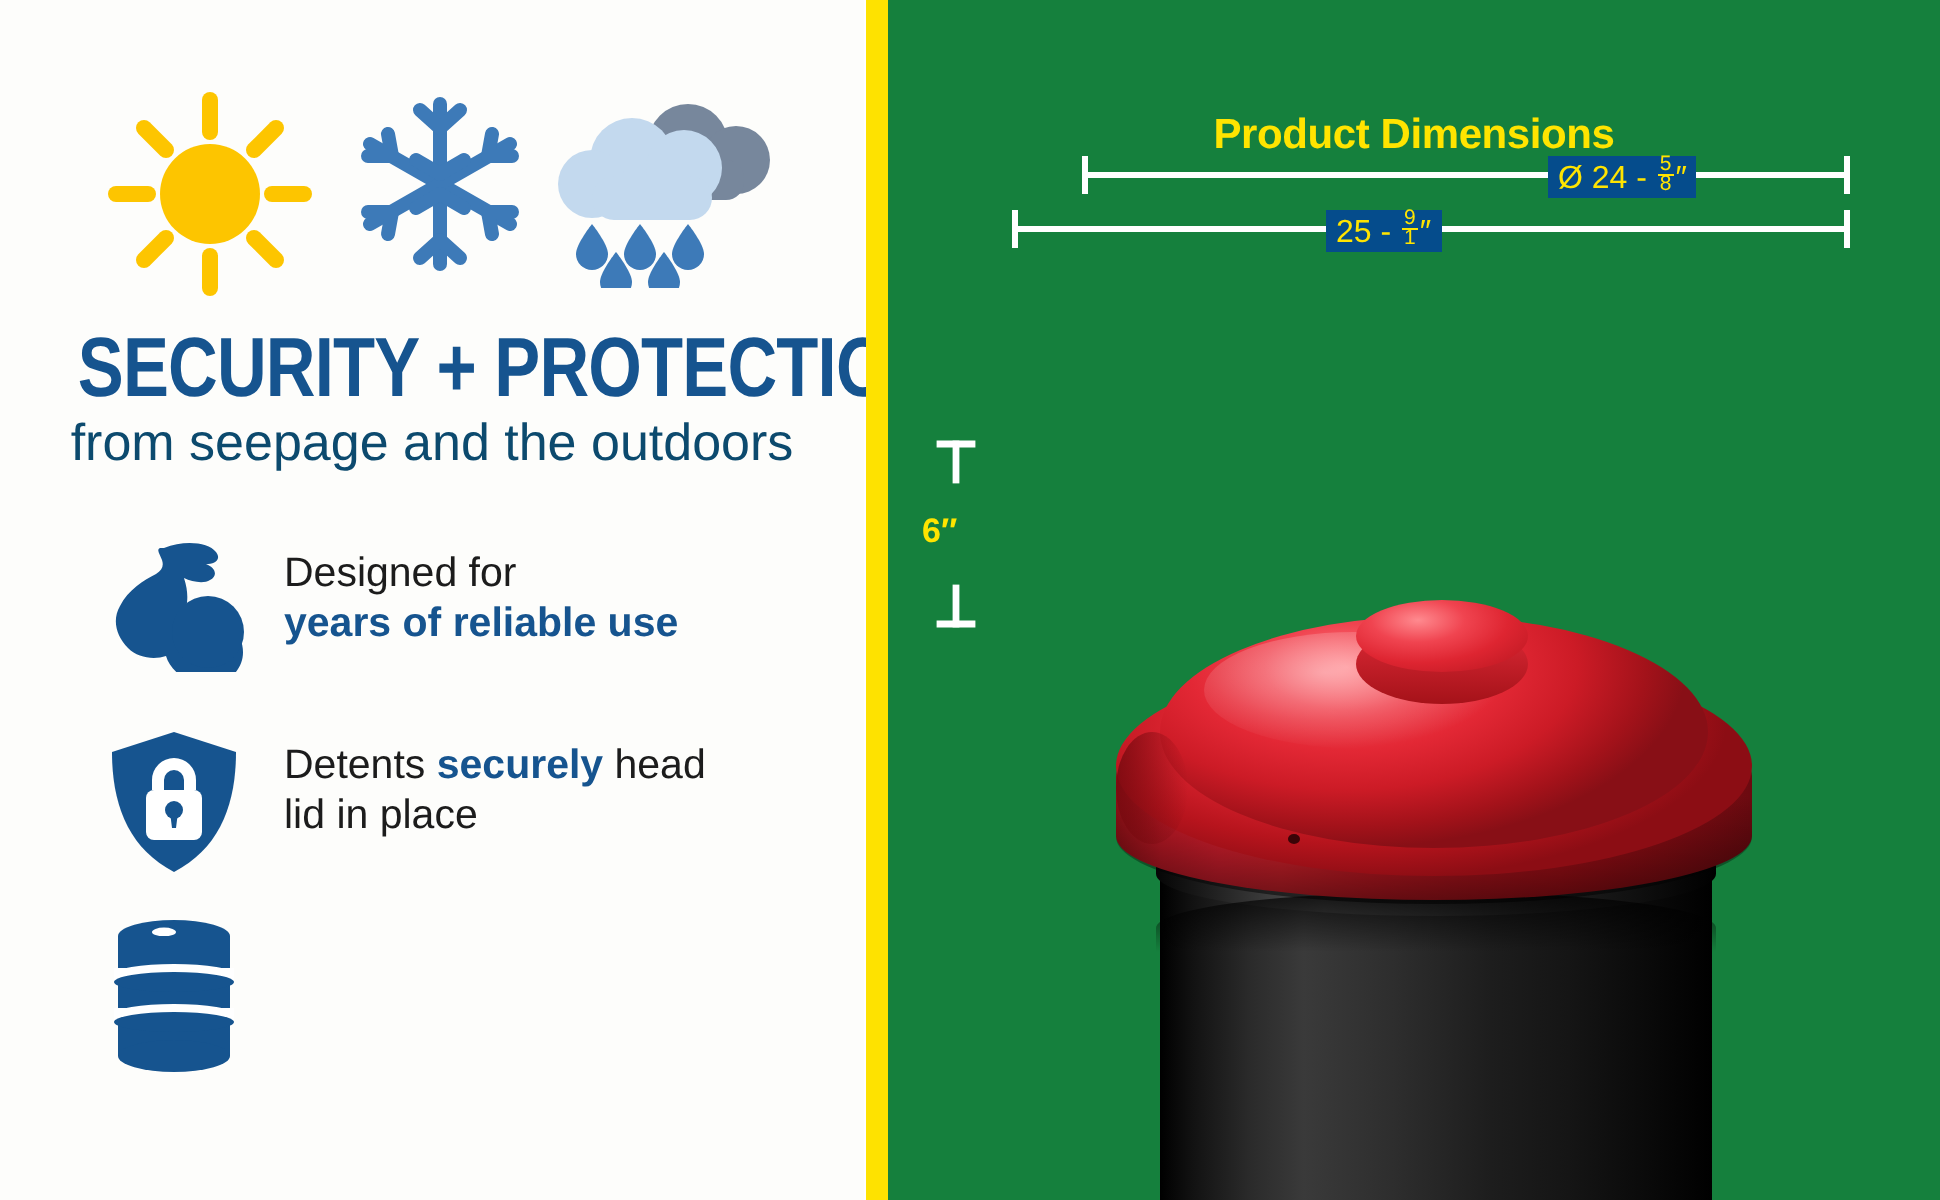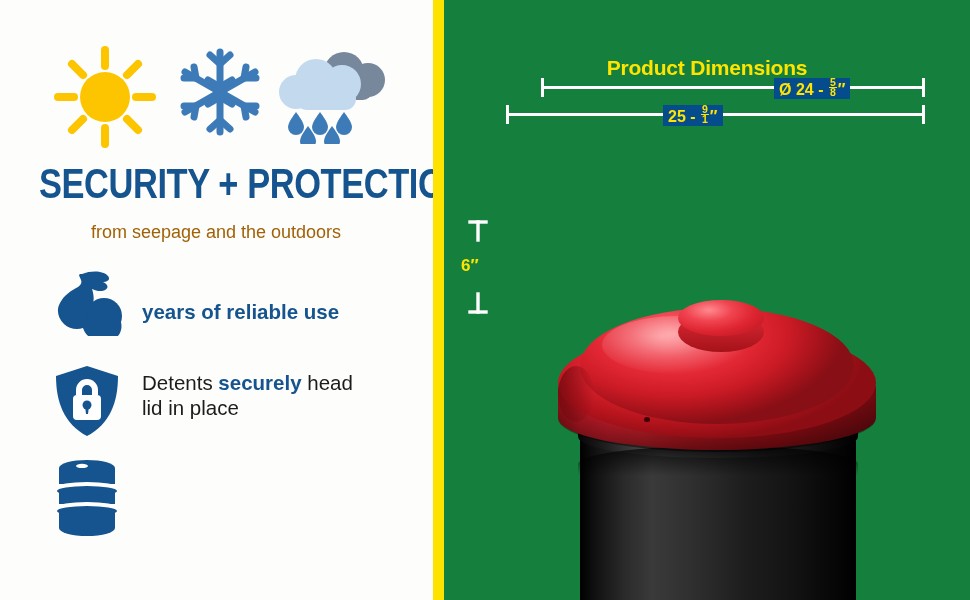--- a/index.html
+++ b/index.html
@@ -47,24 +47,24 @@
     font-weight: bold;
     font-size: 42px;
     line-height: 44px;
     letter-spacing: -0.5px;
     color: #16548f;
     transform: scaleX(0.82);
     transform-origin: center center;
     white-space: nowrap;
   }
   #subhead {
-    margin-top: 13px;
-    font-size: 18px;
+    margin-top: 2px;
+    font-size: 26px;
     line-height: 26px;
-    color: #a16207;
+    color: #0c4a6e;
     white-space: nowrap;
   }
 
   
   #features {
     position: absolute;
     left: 52px; top: 268px;
     width: 370px;
   }
   .feature {
@@ -125,21 +125,21 @@
   }
   .dimcap {
     position: absolute;
     width: 3px;
     background: #ffffff;
   }
   .dimlabel {
     position: absolute;
     color: #ffe400;
     font-size: 16px;
-    font-weight: bold;
+    font-weight: normal;
     background: #054c8c;
     padding: 0 5px;
     white-space: nowrap;
     line-height: 18px;
   }
   .frac {
     display: inline-block;
     font-size: 10.5px;
     line-height: 9px;
     text-align: center;
@@ -356,21 +356,21 @@
         <span class="feature-icon">
           <svg width="76" height="66" viewBox="0 0 76 66">
             <path fill="#16548f" d="M30 4 C40 0 52 1 56 6 c3 4 -1 6 -5 6 c5 2 6 6 2 8
               c-3 2 -9 1 -13 -1 c2 6 2 11 1 15 c11 -1 23 5 27 15 c5 12 -3 23 -16 23
               c-11 0 -19 -7 -21 -14 c-6 2 -14 1 -19 -4 C6 48 4 40 8 33 C12 25 20 20 26 17
               c3 -2 4 -4 3 -7 c-1 -3 -3 -5 -1 -6 z"></path>
             <circle cx="52" cy="46" r="18" fill="#16548f"></circle>
           </svg>
         </span>
         <div class="feature-text">
-          <br>
+          <span>Designed for</span><br>
           <b>years of reliable use</b>
         </div>
       </div>
 
       <div class="feature" id="feature-shield">
         <span class="feature-icon">
           <svg width="70" height="74" viewBox="0 0 70 74">
             <path fill="#16548f" d="M35 2 L66 12 C66 38 58 60 35 72 C12 60 4 38 4 12 z"></path>
             <path fill="#ffffff" d="M24 31 v-5 a11 11 0 0 1 22 0 v5 h-6 v-5 a5 5 0 0 0 -10 0 v5 z"></path>
             <rect x="21" y="31" width="28" height="25" rx="4" fill="#ffffff"></rect>

